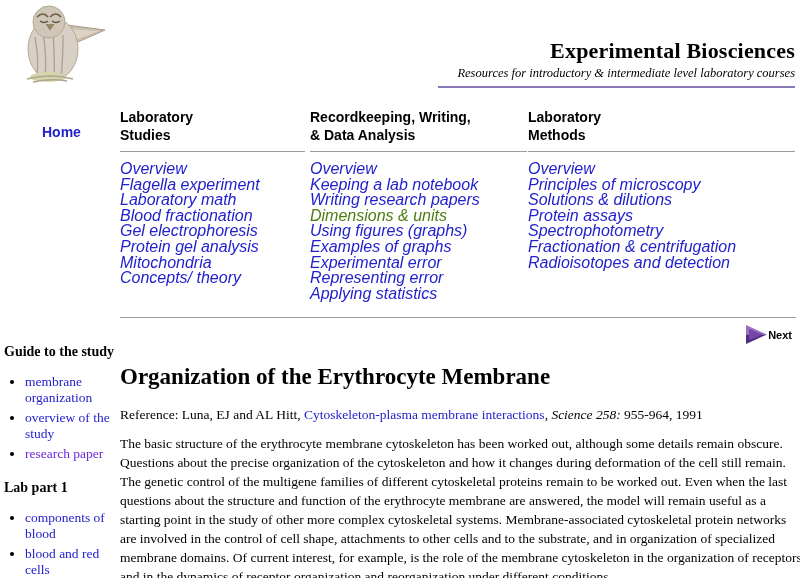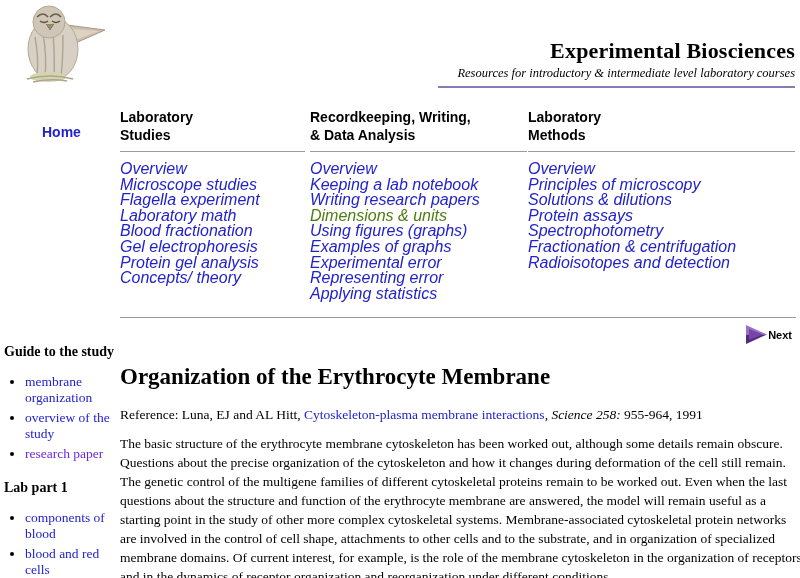--- a/index.html
+++ b/index.html
@@ -72,26 +72,26 @@
 
   <a class="home link" style="color: rgb(34, 34, 204);">Home</a>
 
   <div class="navcol c1">
     <div class="navhead">Laboratory
 Studies</div>
     <div class="colrule"></div>
     <div class="navlinks">
 
     <a class="link" style="color: rgb(34, 34, 204);">Overview</a>
-        <a class="link" style="color: rgb(34, 34, 204);">Microscope studies</a>
         <a class="link" style="color: rgb(34, 34, 204);">Flagella experiment</a>
         <a class="link" style="color: rgb(34, 34, 204);">Laboratory math</a>
         <a class="link" style="color: rgb(34, 34, 204);">Blood fractionation</a>
         <a class="link" style="color: rgb(34, 34, 204);">Gel electrophoresis</a>
         <a class="link" style="color: rgb(34, 34, 204);">Protein gel analysis</a>
+        <a class="link" style="color: rgb(34, 34, 204);">Mitochondria</a>
         <a class="link" style="color: rgb(34, 34, 204);">Concepts/ theory</a>
       </div>
   </div>
 
   <div class="navcol c2">
     <div class="navhead">Recordkeeping, Writing,
 &amp; Data Analysis</div>
     <div class="colrule"></div>
     <div class="navlinks">
 

